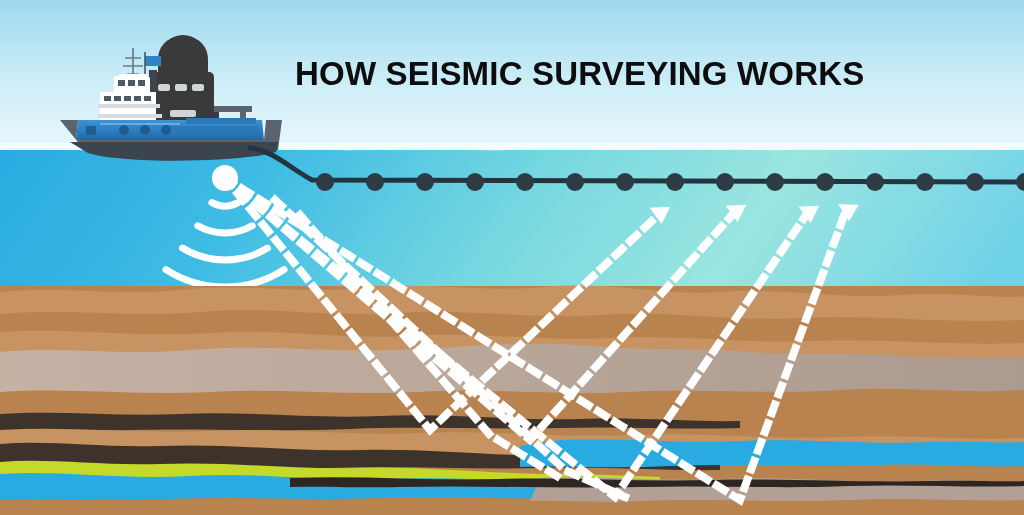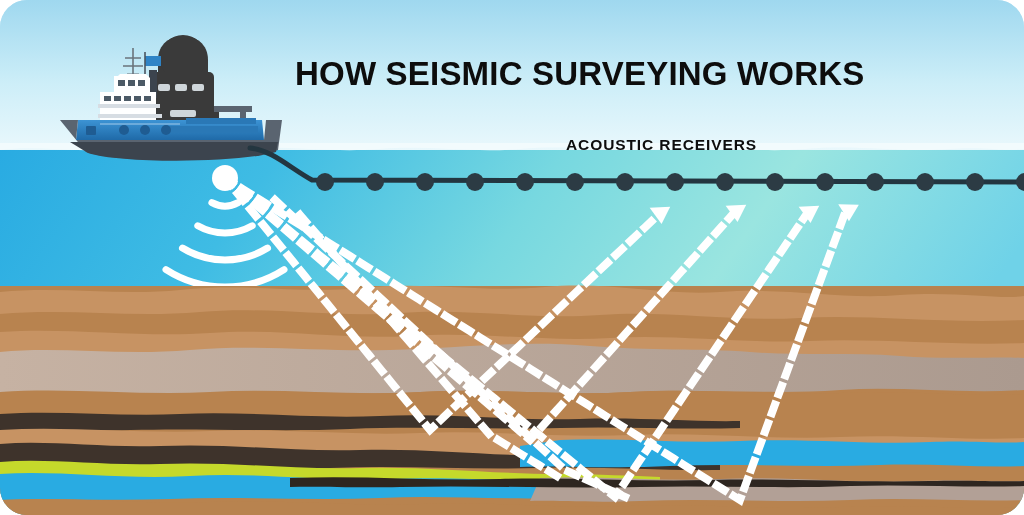--- a/index.html
+++ b/index.html
@@ -3,21 +3,20 @@
 <meta charset="utf-8">
 <title>How Seismic Surveying Works</title>
 <style>
   html,body{margin:0;padding:0;background:#fff;}
   body{font-family:"Liberation Sans", sans-serif;}
   #stage{
     position:relative;
     width:1024px;height:515px;
     overflow:hidden;
     background:#bfe6f5;
-    border-radius:27px;
   }
   #scene{position:absolute;inset:0;width:1024px;height:515px;}
   .ttl{
     position:absolute;
     font-family:"Liberation Sans", sans-serif;
     font-weight:bold;
     color:#0d0d0d;
     white-space:nowrap;
     letter-spacing:0.5px;
     user-select:none;
@@ -265,15 +264,14 @@
         <path d="M0,-11 L16,2 L-2,9 Z" fill="#ffffff" transform="translate(657,216) rotate(-42)"></path>
         <path d="M0,-11 L16,2 L-2,9 Z" fill="#ffffff" transform="translate(733,214) rotate(-42)"></path>
         <path d="M0,-11 L16,2 L-2,9 Z" fill="#ffffff" transform="translate(806,215) rotate(-42)"></path>
         <path d="M0,-11 L16,2 L-2,9 Z" fill="#ffffff" transform="translate(845,213) rotate(-38)"></path>
       </g>
 
   </svg>
 
   <div class="ttl" id="title">HOW SEISMIC SURVEYING WORKS</div>
 
-  <div class="ttl" id="recvlabel">ACOUSTIC RECEIVERS</div>
 
 </div>
 
 </body></html>

